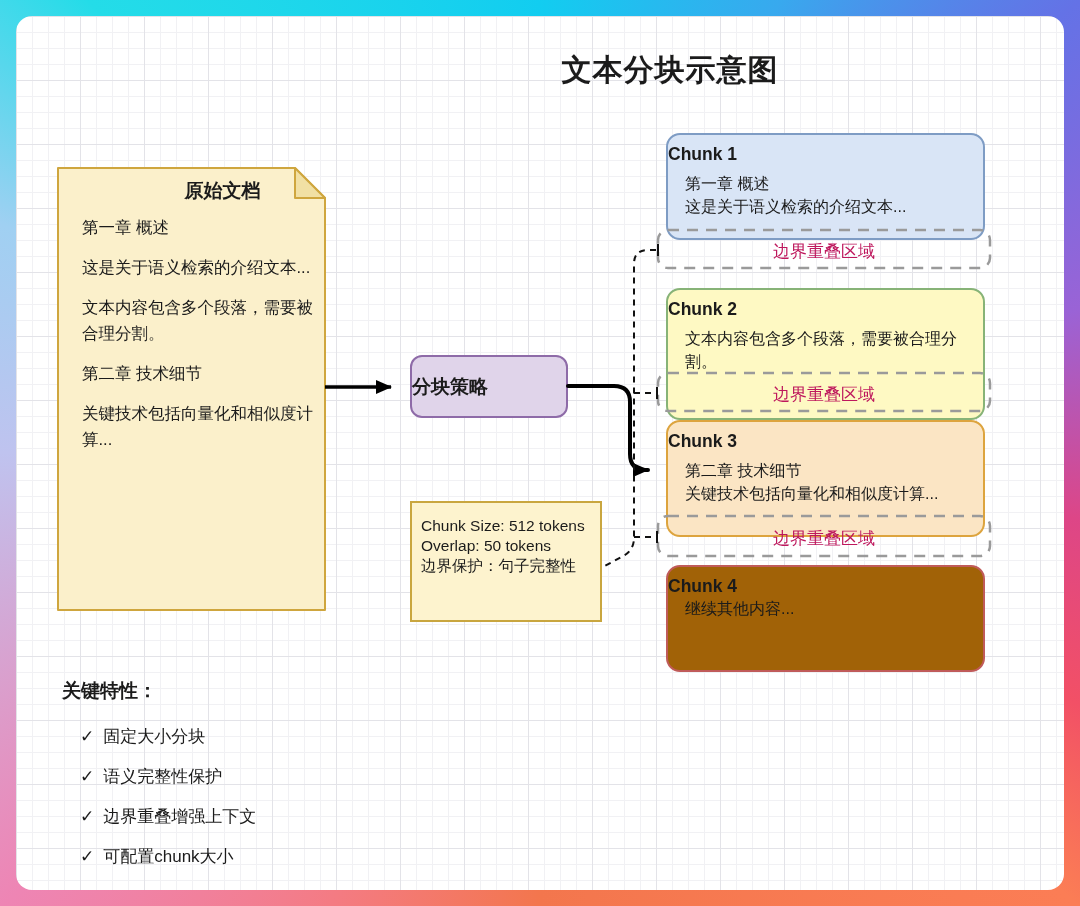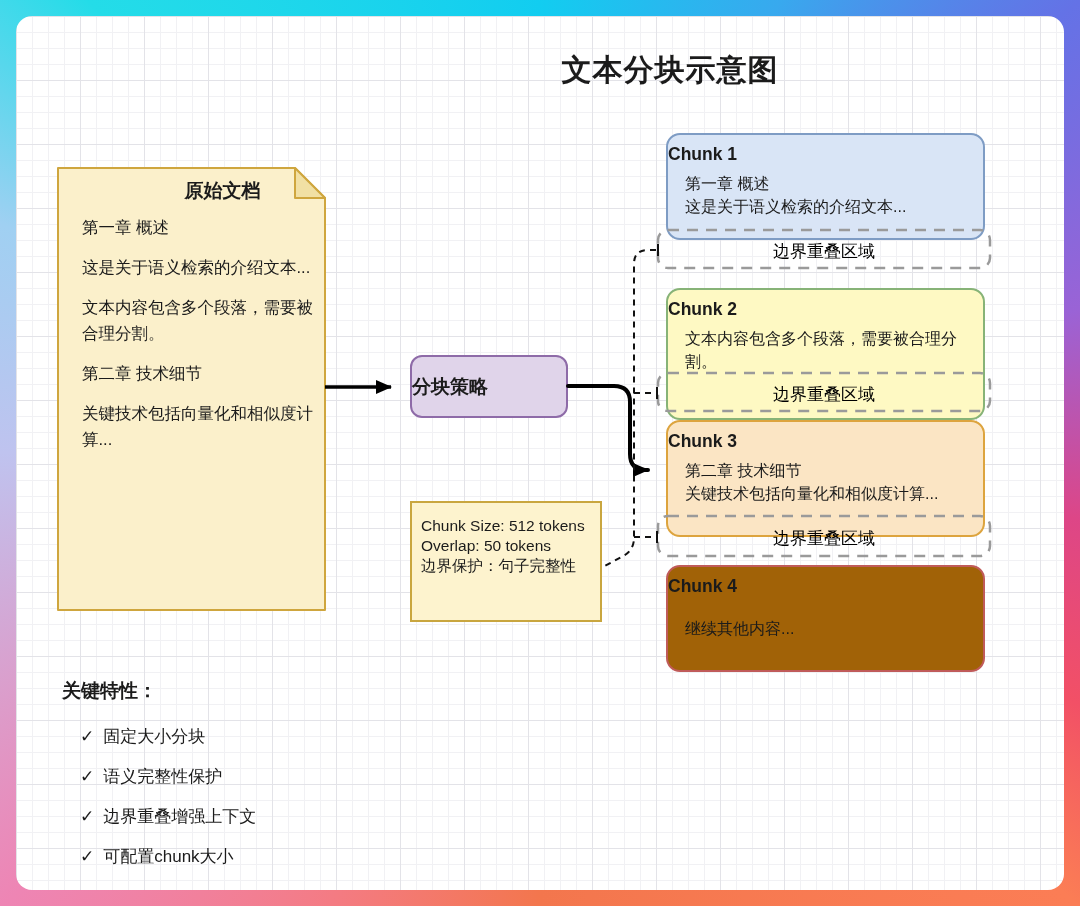--- a/index.html
+++ b/index.html
@@ -71,26 +71,26 @@
   .chunk{
     position:absolute;left:666px;width:319px;z-index:1;
     border:2px solid;border-radius:14px;box-sizing:border-box;
   }
   .chunk .chunk-title{margin-top:9px;text-align:left;font-size:17.5px;font-weight:700;}
   .chunk .chunk-body{margin:7px 16px 0 17px;font-size:16px;line-height:23px;}
   .c1{top:133px;height:107px;background:#d9e5f6;border-color:#7e9cc4;}
   .c2{top:288px;height:132px;background:#fef9c3;border-color:#87b377;}
   .c3{top:420px;height:117px;background:#fbe5c4;border-color:#dda43e;}
   .c4{top:565px;height:107px;background:#a16207;border-color:#c05b5a;}
-  .c4 .chunk-body{margin-top:20px;}
+  .c4 .chunk-body{margin-top:0;}
 
   
   .overlap-label{
     position:absolute;left:658px;width:332px;text-align:center;z-index:6;
-    font-size:17px;color:#000000;
+    font-size:17px;color:#be185d;
   }
   .ol1{top:240px;} .ol2{top:383px;} .ol3{top:527px;}
 
   
   .features-heading{position:absolute;left:62px;top:678px;font-size:19px;font-weight:700;z-index:2;}
   .feat{position:absolute;left:80px;font-size:17px;z-index:2;}
   .f1{top:725px;} .f2{top:765px;} .f3{top:805px;} .f4{top:845px;}
   .feat .check{margin-right:9px;}
 </style>
 </head>

